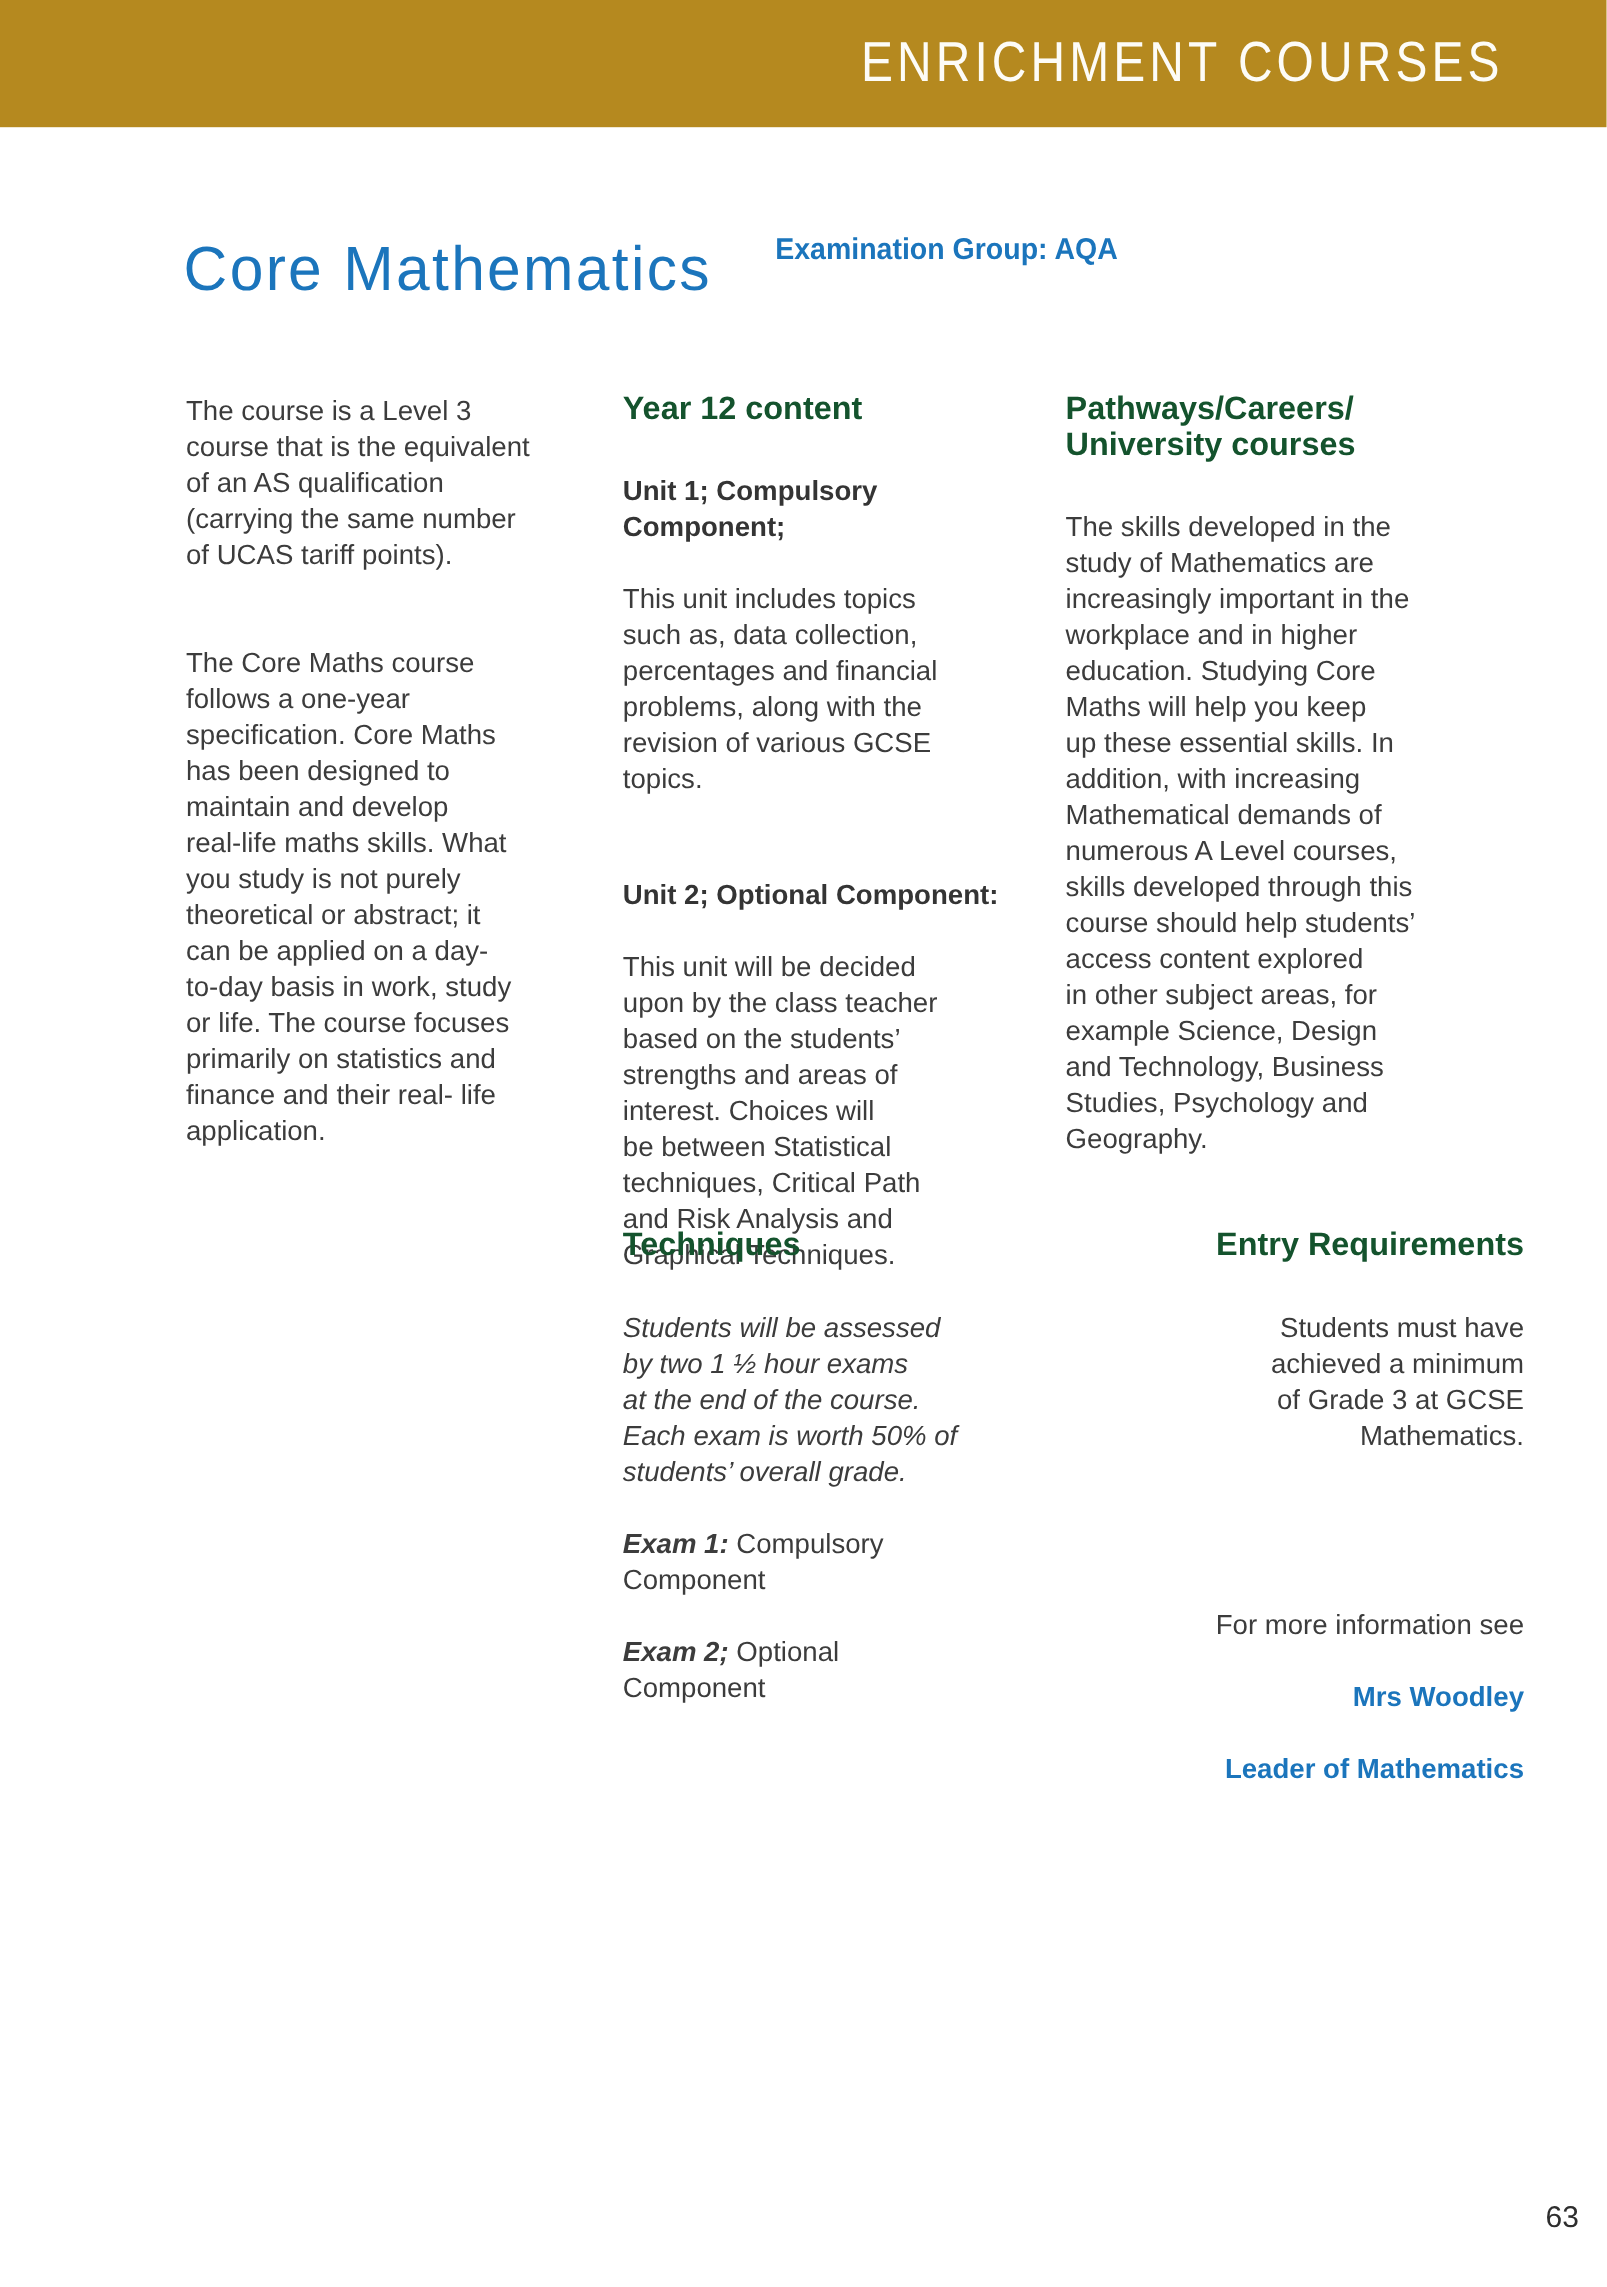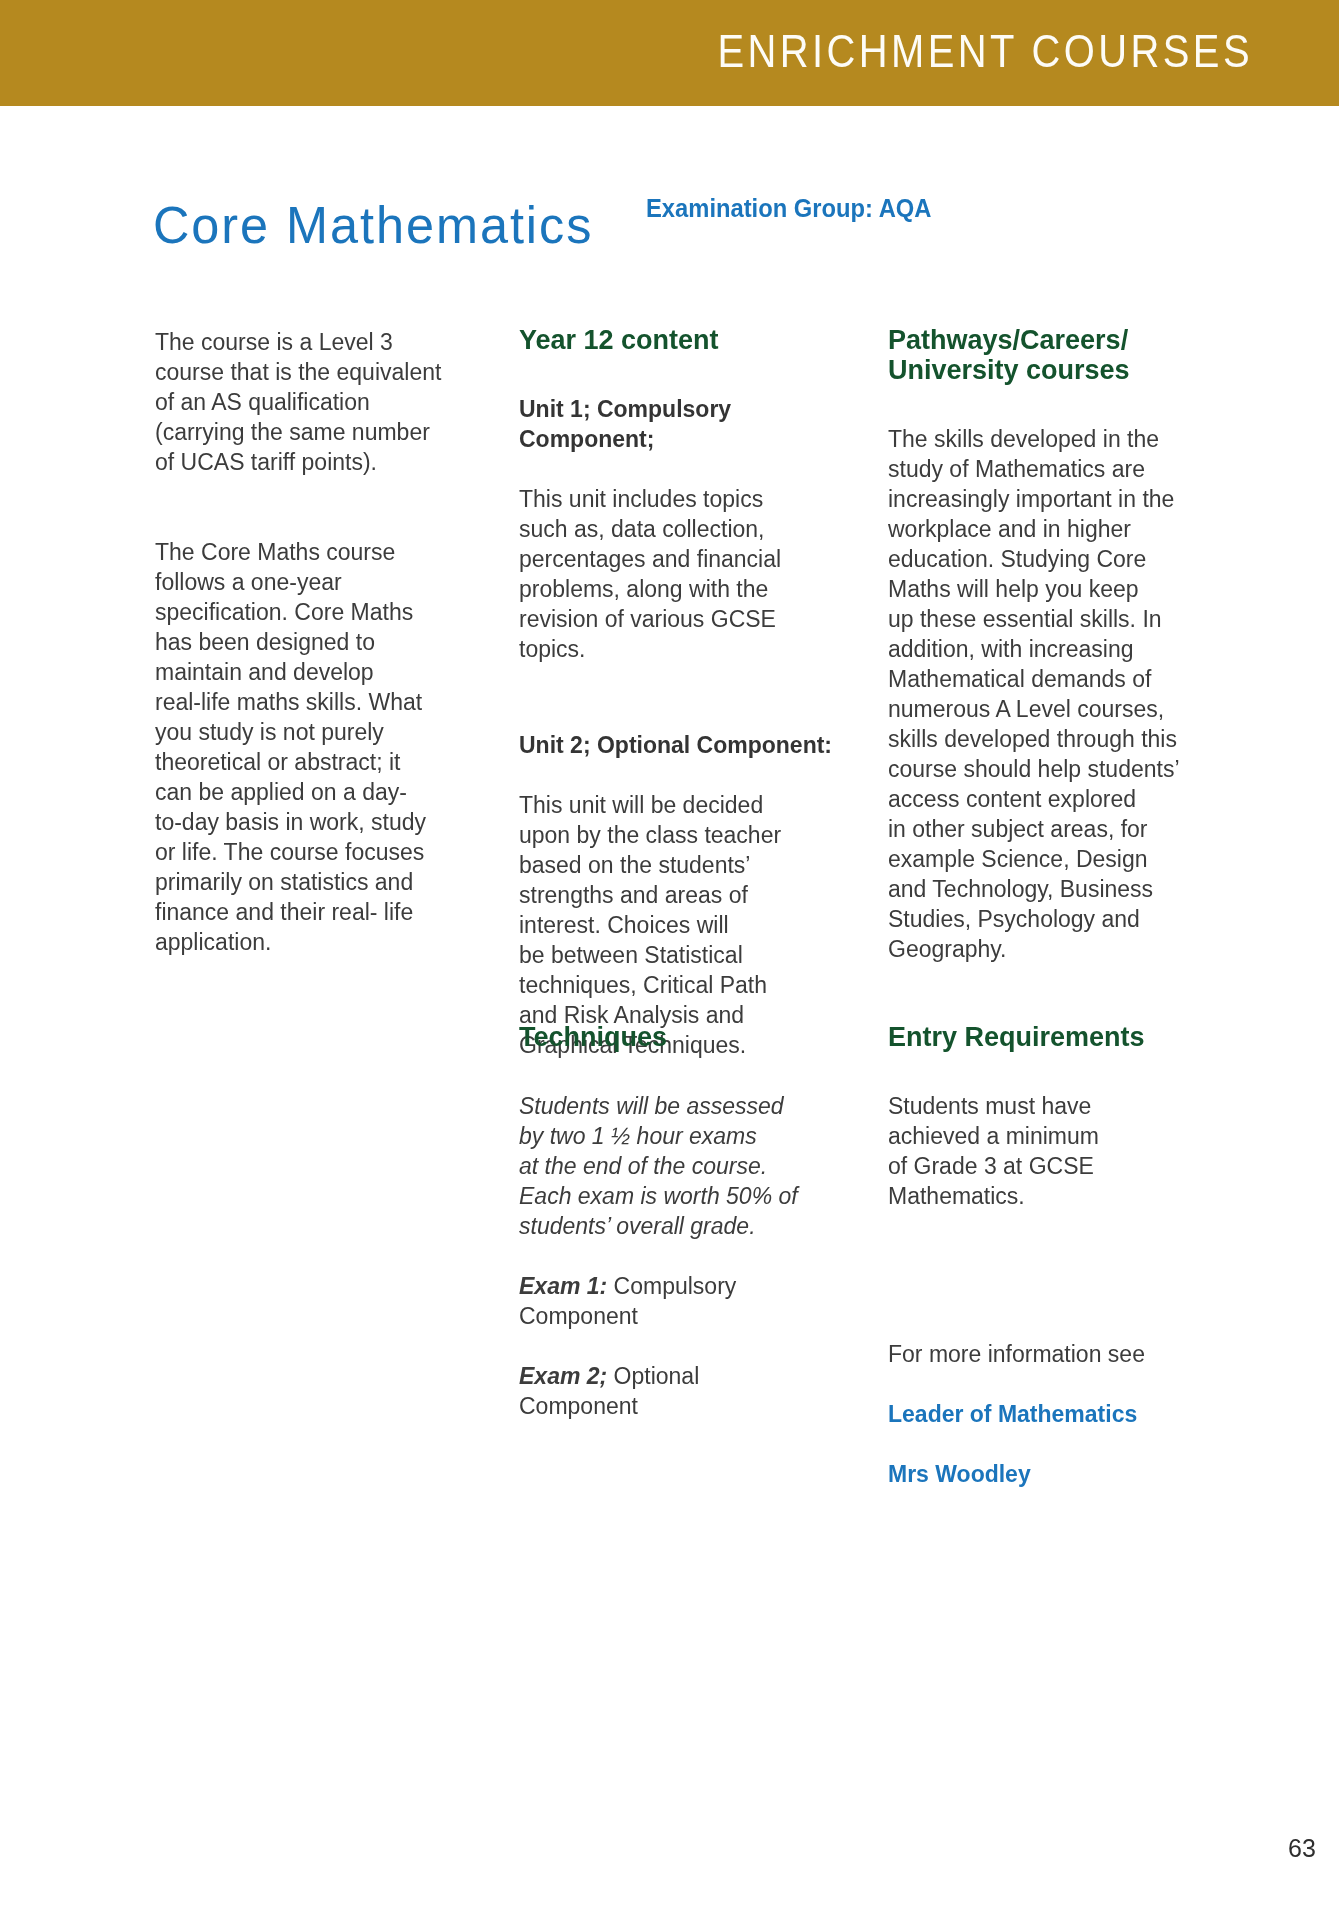--- a/index.html
+++ b/index.html
@@ -56,21 +56,21 @@
     position: absolute;
     color: #3C3C3C;
     font-size: 23px;
     line-height: 30px;
     white-space: pre-line;
   }
   #intro      { left: 155px; top: 297px; width: 352px; }
   #year12     { left: 519px; top: 295px; width: 366px; }
   #pathways   { left: 888px; top: 295px; width: 382px; }
   #assessment { left: 519px; top: 992px; width: 366px; }
-  #entry      { left: 888px; top: 992px; width: 382px; }
+  #entry      { left: 888px; top: 992px; width: 382px; text-align: right; }
   .heading {
     color: #14532d;
     font-size: 27px;
     font-weight: 700;
     line-height: 30px;
     margin: 0 0 9px 0;
     white-space: pre-line;
   }
   p { margin: 0; }
   .gap  { margin-top: 30px; }
@@ -182,20 +182,20 @@
   </section>
 
   <section class="col" id="entry">
     <h2 class="heading">Entry Requirements</h2>
     <p>Students must have
 achieved a minimum
 of Grade 3 at GCSE
 Mathematics.</p>
     <div class="contact">
       <p>For more information see</p>
+      <p class="blue-bold">Mrs Woodley</p>
       <p class="blue-bold">Leader of Mathematics</p>
-      <p class="blue-bold">Mrs Woodley</p>
     </div>
   </section>
 
   <div class="pagenum">63</div>
 
 </div>
 
 </body></html>

